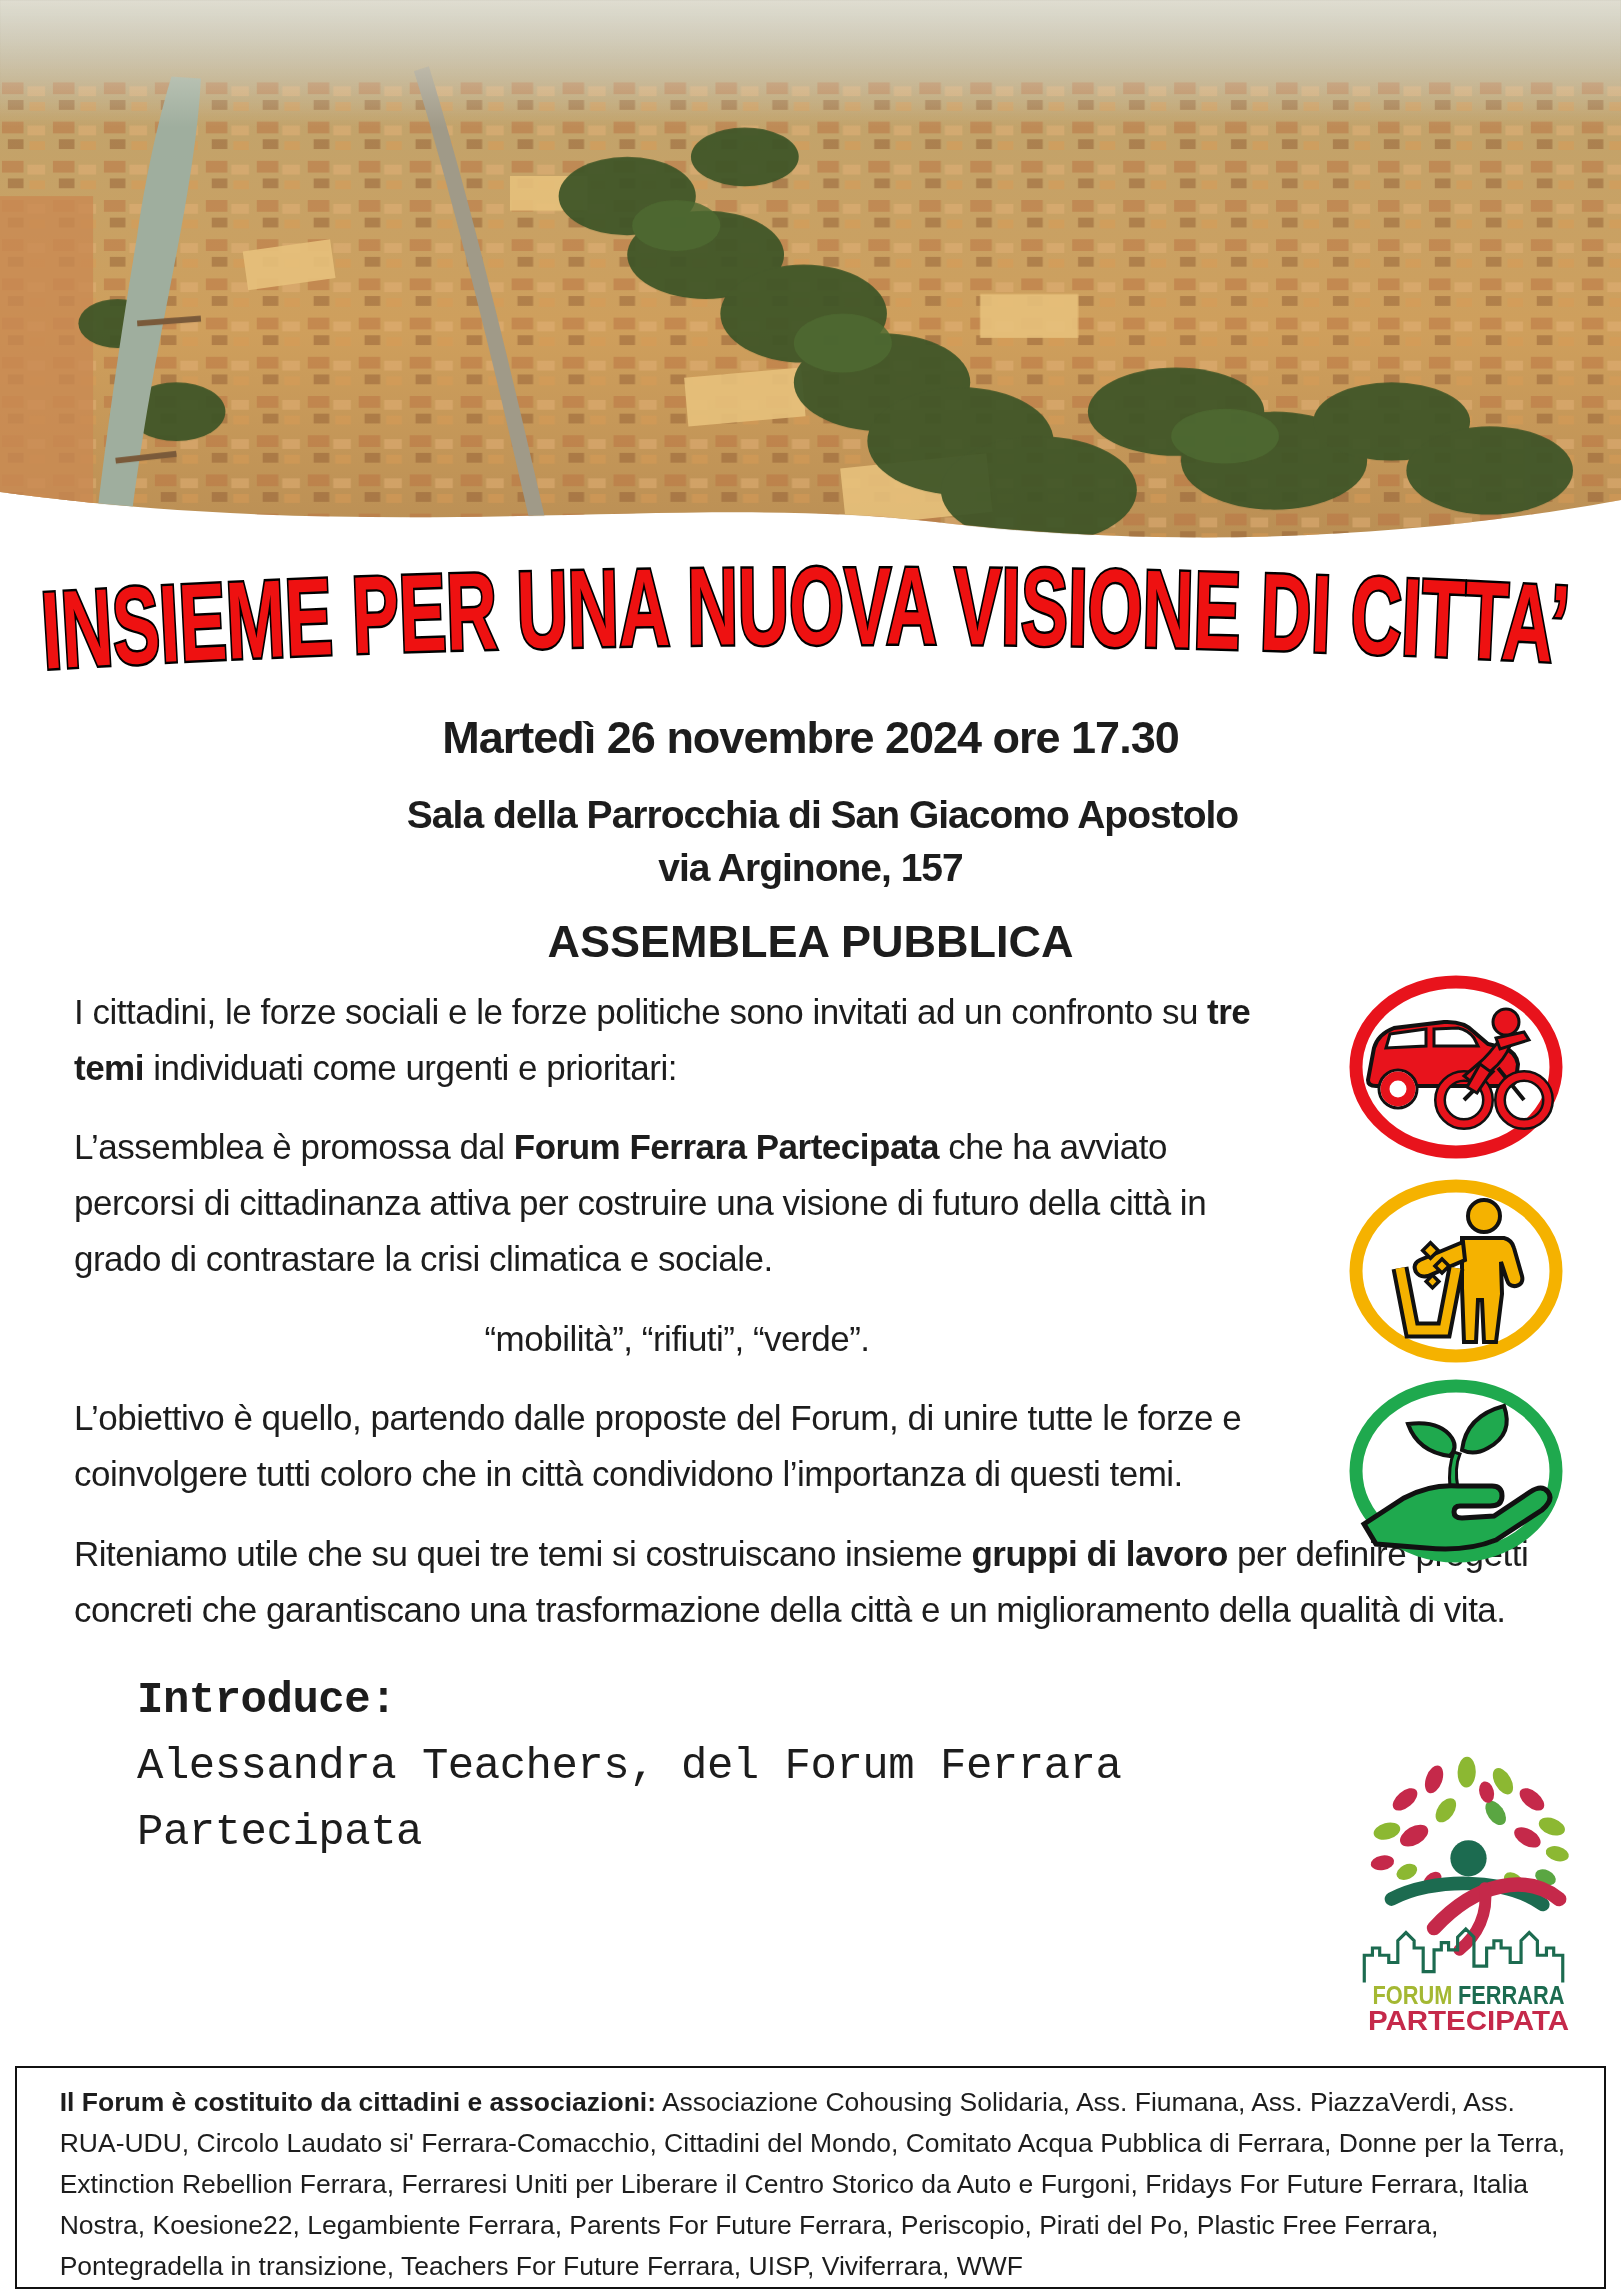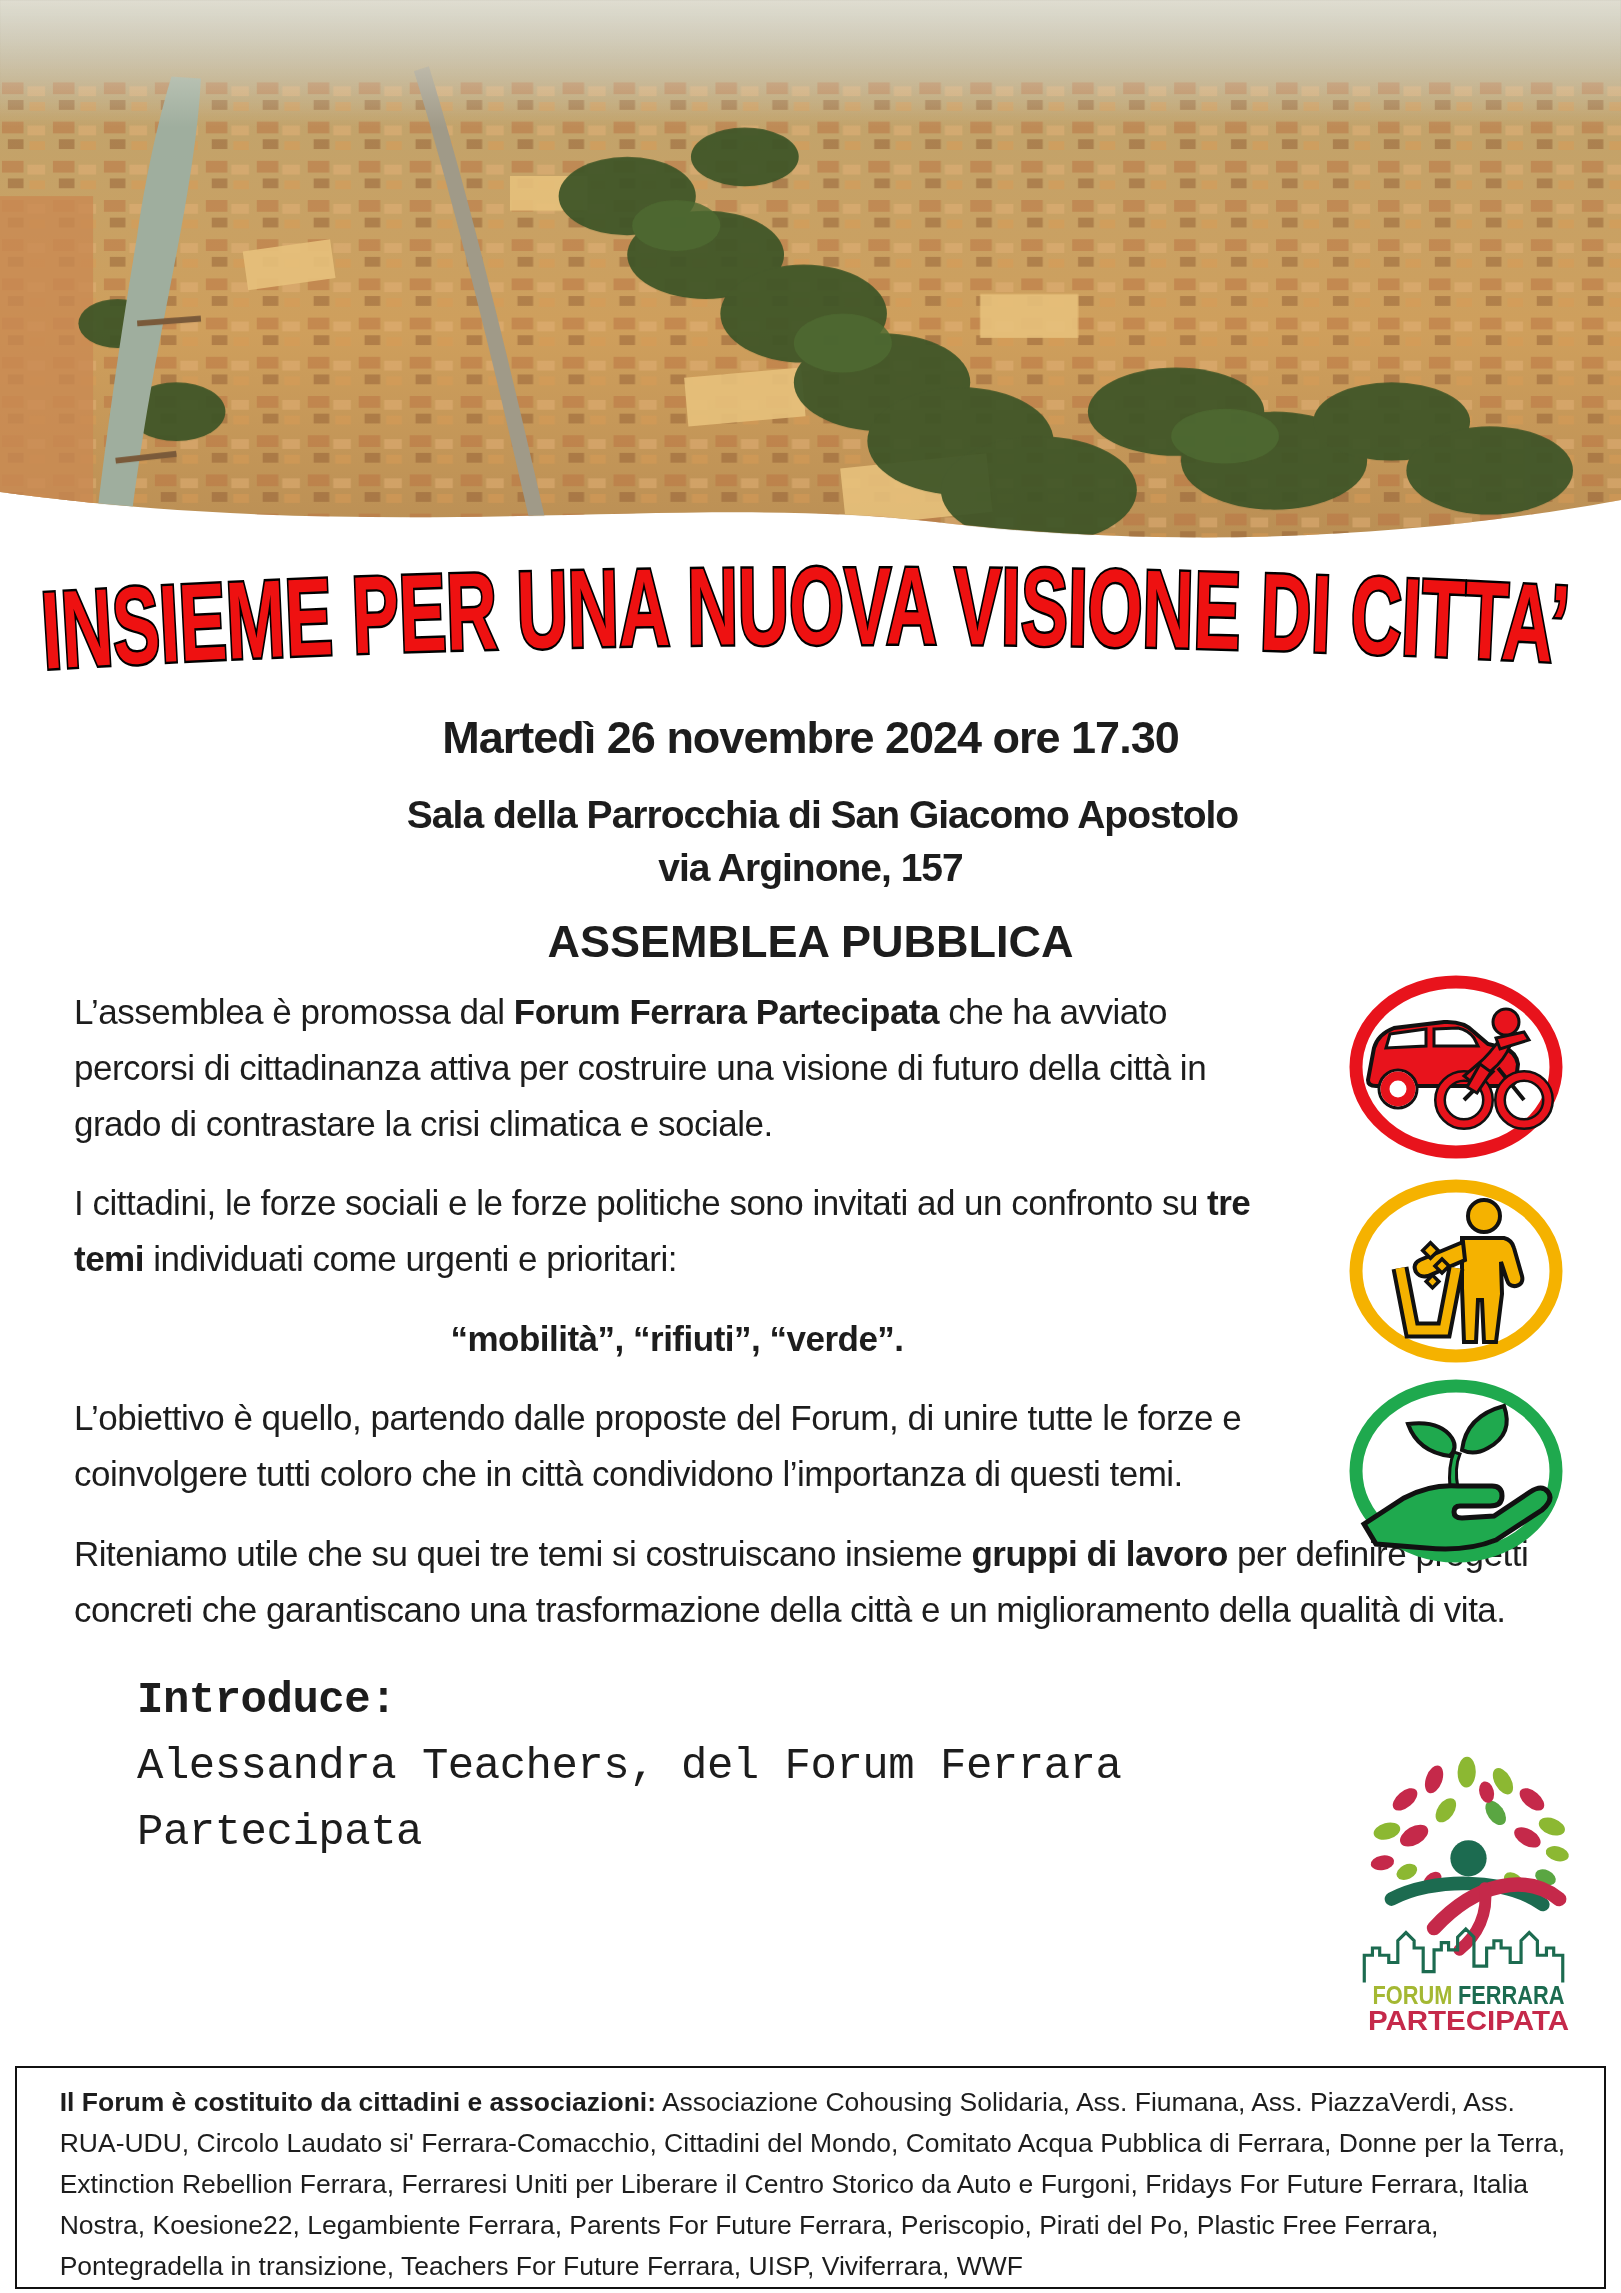--- a/index.html
+++ b/index.html
@@ -8,21 +8,21 @@
   .photo-svg{display:block;}
   .title-svg{display:block;margin-top:2px;}
   .center-block{text-align:center;margin-top:5.9px;}
   .h-date{font-size:45px;font-weight:bold;letter-spacing:-1px;margin:0 0 25.5px 0;}
   .h-venue{font-size:39px;font-weight:bold;letter-spacing:-1px;margin:0;line-height:1.35;padding-left:24px;}
   .h-addr{font-size:39px;font-weight:bold;letter-spacing:-1px;margin:0;line-height:1.35;}
   .h-assembly{font-size:45px;font-weight:bold;letter-spacing:0;margin:21.6px 0 0 0;}
   .content{margin:15.7px 0 0 74px;width:1480px;font-size:35px;line-height:56px;letter-spacing:-0.5px;}
   .content p{margin:0 0 23.5px 0;}
   .narrow{width:1206px;}
-  .themes{width:1206px;text-align:center;font-weight:bold;}
+  .themes{width:1206px;text-align:center;font-weight:normal;}
   .intro-block{margin:29px 0 0 137px;font-size:44px;line-height:1.5;letter-spacing:-0.5px;width:1137px;font-family:Liberation Mono, monospace;}
   .intro-label{font-weight:bold;margin:0;}
   .intro-name{margin:0 0 27.4px 0;}
   b{font-weight:bold;}
   .icon-wrap{position:absolute;left:1346px;width:220px;height:194px;}
   #icon-mobility{top:970px;}
   #icon-waste{top:1174px;}
   #icon-green{top:1374px;}
   .logo-wrap{position:absolute;left:1339px;top:1745px;width:259px;height:290px;}
   .footer-box{position:absolute;left:14.7px;right:14.7px;top:2066px;bottom:4.9px;
@@ -107,22 +107,22 @@
   </svg>
 
   <div class="center-block">
     <p class="h-date">Martedì 26 novembre 2024 ore 17.30</p>
     <p class="h-venue">Sala della Parrocchia di San Giacomo Apostolo</p>
     <p class="h-addr">via Arginone, 157</p>
     <p class="h-assembly">ASSEMBLEA PUBBLICA</p>
   </div>
 
   <div class="content">
+    <p class="narrow"><span>I cittadini, le forze sociali e le forze politiche sono invitati ad un confronto su </span><b>tre temi</b><span> individuati come urgenti e prioritari:</span></p>
     <p class="narrow"><span>L’assemblea è promossa dal </span><b>Forum Ferrara Partecipata</b><span> che ha avviato percorsi di cittadinanza attiva per costruire una visione di futuro della città in grado di contrastare la crisi climatica e sociale.</span></p>
-    <p class="narrow"><span>I cittadini, le forze sociali e le forze politiche sono invitati ad un confronto su </span><b>tre temi</b><span> individuati come urgenti e prioritari:</span></p>
     <p class="themes">“mobilità”, “rifiuti”, “verde”.</p>
     <p class="narrow">L’obiettivo è quello, partendo dalle proposte del Forum, di unire tutte le forze e coinvolgere tutti coloro che in città condividono l’importanza di questi temi.</p>
     <p><span>Riteniamo utile che su quei tre temi si costruiscano insieme </span><b>gruppi di lavoro</b><span> per definire progetti concreti che garantiscano una trasformazione della città e un miglioramento della qualità di vita.</span></p>
   </div>
 
   <div class="intro-block">
     <p class="intro-label">Introduce:</p>
     <p class="intro-name">Alessandra Teachers, del Forum Ferrara Partecipata</p>
   </div>
 

